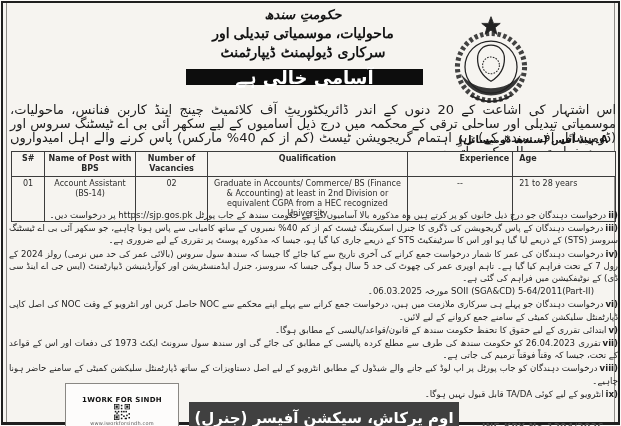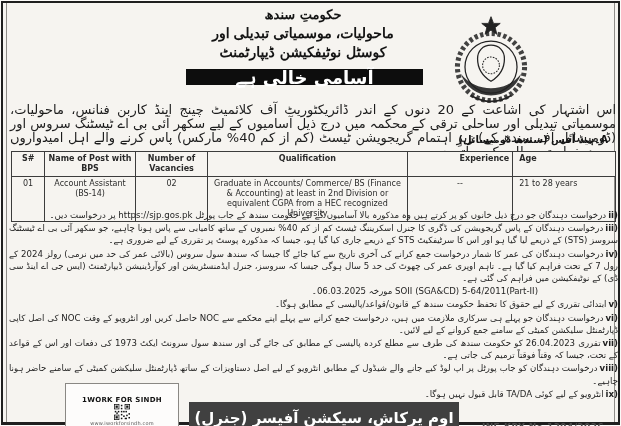--- a/index.html
+++ b/index.html
@@ -5,21 +5,21 @@
   html,body{margin:0;padding:0;background:#fbfaf8;}
   body{width:621px;height:426px;overflow:hidden;font-family:"DejaVu Sans","Liberation Sans",sans-serif;}
   *{box-sizing:border-box;}
   .page{position:absolute;top:1px;left:1px;width:619px;height:424px;background:#f6f4f0;
         border:2px solid #1f1f1f;border-bottom-width:3px;}
   .inner-frame{position:absolute;top:0;bottom:0;left:3px;right:3px;
         border-left:1px solid #8f8d89;border-right:1px solid #8f8d89;pointer-events:none;}
 
   
   .hdr{position:absolute;top:4px;left:80px;width:440px;text-align:center;direction:rtl;color:#141414;}
-  .hdr-line1{font-size:13px;font-weight:bold;font-family:"DejaVu Serif","Liberation Serif",serif;}
+  .hdr-line1{font-size:13px;font-weight:bold;font-family:"DejaVu Serif","Liberation Serif",serif;font-style:italic;}
   .hdr-line2{font-size:14px;font-weight:bold;margin-top:3px;font-family:Liberation Sans, sans-serif;}
   .hdr-line3{font-size:14px;font-weight:bold;margin-top:3px;font-family:"DejaVu Serif","Liberation Serif",serif;}
   .vacancy-banner{position:absolute;top:66px;left:183px;width:237px;height:16px;background:#0d0d0d;
         color:#fff;display:flex;align-items:center;justify-content:center;font-size:18px;font-weight:bold;
         direction:rtl;letter-spacing:2px;}
   .crest{position:absolute;top:12px;left:446px;width:84px;height:94px;}
 
   
   .intro{position:absolute;top:100px;left:7px;width:606px;direction:rtl;text-align:justify;
         font-size:13px;line-height:14px;color:#1c1c1c;}
@@ -32,21 +32,21 @@
   .post-table th{font-weight:bold;background:#f6f4f0;}
   .col-sno{width:5.5%;}.col-name{width:15%;}.col-num{width:12%;}.col-qual{width:33%;}.col-exp{width:17.5%;}.col-age{width:17%;}
   .post-table th.col-age,.post-table td.cell-age{text-align:left;padding-left:6px;}
   .post-table th.col-exp{text-align:right;}
 
   
   .notes{position:absolute;top:206px;left:6px;width:609px;direction:rtl;color:#1e1e1e;
         font-size:8.6px;line-height:12.2px;text-align:justify;}
   .note{margin:0 0 1px 0;}
   .note .marker{font-weight:bold;margin-left:2px;}
-  .ref-line{direction:rtl;text-align:right;padding-right:80px;margin:1px 0;font-size:8.6px;}
+  .ref-line{direction:rtl;text-align:right;padding-right:24px;margin:1px 0;font-size:8.6px;}
 
   
   .badge{position:absolute;left:62px;top:380px;width:114px;height:46px;background:#fdfcfb;
         border:1px solid #8a8884;display:flex;flex-direction:column;align-items:center;justify-content:flex-end;
         padding:2px 2px;}
   .badge-title{font-size:7px;font-weight:bold;letter-spacing:.3px;color:#111;white-space:nowrap;}
   .badge-url{font-size:5px;color:#555;letter-spacing:.2px;}
   .qr{width:16px;height:16px;}
   .sig-banner{position:absolute;left:186px;top:399px;width:270px;height:31px;background:#404040;color:#fff;
         display:flex;align-items:center;justify-content:center;direction:rtl;font-size:15px;font-weight:bold;letter-spacing:1px;}
@@ -54,21 +54,21 @@
 </style>
 </head>
 <body>
 
 <div class="page">
   <div class="inner-frame"></div>
 
   <div class="hdr">
     <div class="hdr-line1">حکومتِ سندھ</div>
     <div class="hdr-line2">ماحولیات، موسمیاتی تبدیلی اور</div>
-    <div class="hdr-line3">کوسٹل نوٹیفکیشن ڈیپارٹمنٹ</div>
+    <div class="hdr-line3">سرکاری ڈیولپمنٹ ڈیپارٹمنٹ</div>
   </div>
 
   <div class="vacancy-banner">آسامی خالی ہے</div>
 
   <svg class="crest" viewBox="0 0 100 112">
     <g fill="none" stroke="#222" stroke-width="2">
       <path d="M50 2 L53 10 L61 10 L55 15 L57 23 L50 18 L43 23 L45 15 L39 10 L47 10 Z" fill="#222" stroke-width="1"></path>
       <circle cx="50" cy="62" r="40" stroke-dasharray="4 3" stroke-width="6" opacity="0.85"></circle>
       <circle cx="50" cy="62" r="31" stroke-width="1.5"></circle>
       <path d="M50 36 c10 0 16 7 16 16 c0 14 -8 22 -16 27 c-8 -5 -16 -13 -16 -27 c0 -9 6 -16 16 -16 Z" stroke-width="1.5"></path>
@@ -109,24 +109,24 @@
       <span class="marker">(ii</span><span>درخواست دہندگان جو درج ذیل خانوں کو پر کرتے ہیں وہ مذکورہ بالا آسامیوں کے لیے حکومت سندھ کے جاب پورٹل https://sjp.gos.pk پر درخواست دیں۔</span>
     </div>
     <div class="note">
       <span class="marker">(iii</span><span>درخواست دہندگان کے پاس گریجویشن کی ڈگری کا جنرل اسکریننگ ٹیسٹ کم از کم 40% نمبروں کے ساتھ کامیابی سے پاس ہونا چاہیے، جو سکھر آئی بی اے ٹیسٹنگ سروسز (STS) کے ذریعے لیا گیا ہو اور اس کا سرٹیفکیٹ STS کے ذریعے جاری کیا گیا ہو، جیسا کہ مذکورہ پوسٹ پر تقرری کے لیے ضروری ہے۔</span>
     </div>
     <div class="note">
       <span class="marker">(iv</span><span>درخواست دہندگان کی عمر کا شمار درخواست جمع کرانے کی آخری تاریخ سے کیا جائے گا جیسا کہ سندھ سول سروس (بالائی عمر کی حد میں نرمی) رولز 2024 کے رول 7 کے تحت فراہم کیا گیا ہے۔ تاہم اوپری عمر کی چھوٹ کی حد 5 سال ہوگی جیسا کہ سروسز، جنرل ایڈمنسٹریشن اور کوآرڈینیشن ڈیپارٹمنٹ (ایس جی اے اینڈ سی ڈی) کے نوٹیفکیشن میں فراہم کی گئی ہے۔</span>
     </div>
     <div class="ref-line">SOII (SGA&amp;CD) 5-64/2011(Part-II) مورخہ 06.03.2025۔</div>
     <div class="note">
-      <span class="marker">(v</span><span>ابتدائی تقرری کے لیے حقوق کا تحفظ حکومت سندھ کے قانون/قواعد/پالیسی کے مطابق ہوگا۔</span>
+      <span class="marker">(vi</span><span>درخواست دہندگان جو پہلے ہی سرکاری ملازمت میں ہیں، درخواست جمع کرانے سے پہلے اپنے محکمے سے NOC حاصل کریں اور انٹرویو کے وقت NOC کی اصل کاپی ڈپارٹمنٹل سلیکشن کمیٹی کے سامنے جمع کروانے کے لیے لائیں۔</span>
     </div>
     <div class="note">
-      <span class="marker">(vi</span><span>درخواست دہندگان جو پہلے ہی سرکاری ملازمت میں ہیں، درخواست جمع کرانے سے پہلے اپنے محکمے سے NOC حاصل کریں اور انٹرویو کے وقت NOC کی اصل کاپی ڈپارٹمنٹل سلیکشن کمیٹی کے سامنے جمع کروانے کے لیے لائیں۔</span>
+      <span class="marker">(v</span><span>ابتدائی تقرری کے لیے حقوق کا تحفظ حکومت سندھ کے قانون/قواعد/پالیسی کے مطابق ہوگا۔</span>
     </div>
     <div class="note">
       <span class="marker">(vii</span><span>تقرری 26.04.2023 کو حکومت سندھ کی طرف سے مطلع کردہ پالیسی کے مطابق کی جائے گی اور سندھ سول سرونٹ ایکٹ 1973 کی دفعات اور اس کے قواعد کے تحت، جیسا کہ وقتاً فوقتاً ترمیم کی جاتی ہے۔</span>
     </div>
     <div class="note">
       <span class="marker">(viii</span><span>درخواست دہندگان کو جاب پورٹل پر اپ لوڈ کیے جانے والے شیڈول کے مطابق انٹرویو کے لیے اصل دستاویزات کے ساتھ ڈپارٹمنٹل سلیکشن کمیٹی کے سامنے حاضر ہونا چاہیے۔</span>
     </div>
     <div class="note">
       <span class="marker">(ix</span><span>انٹرویو کے لیے کوئی TA/DA قابل قبول نہیں ہوگا۔</span>
     </div>

